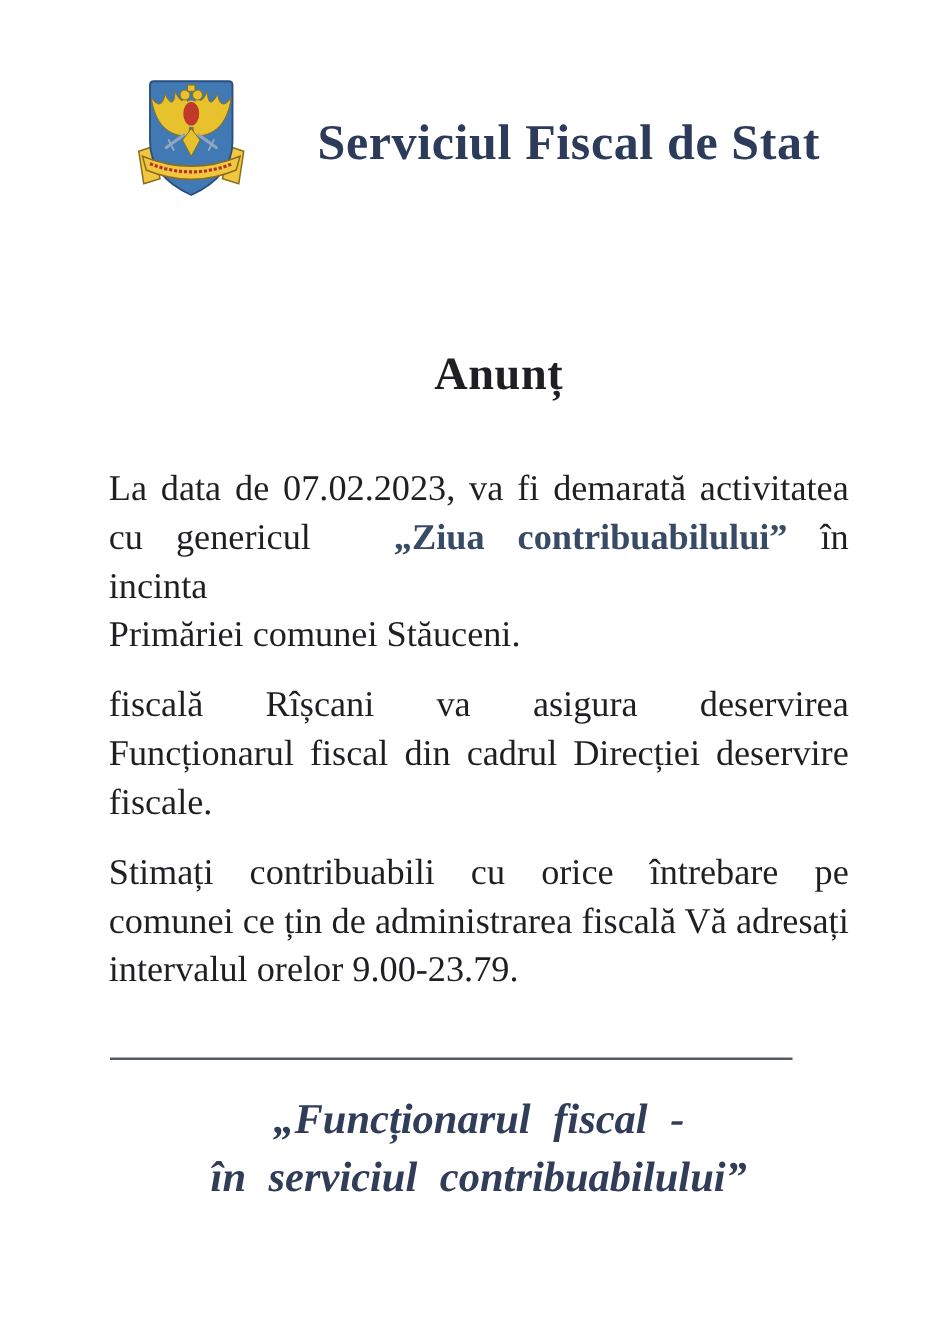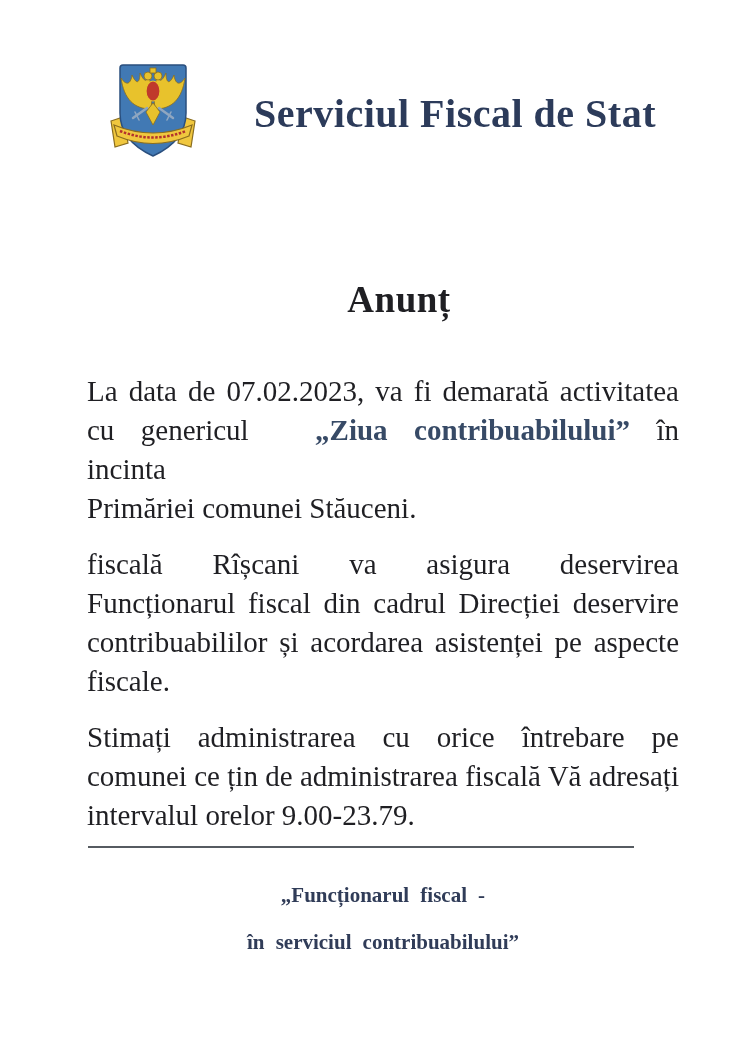--- a/index.html
+++ b/index.html
@@ -85,22 +85,23 @@
     height: 2px;
     background: var(--divider-gray, #565b61);
   }
   
   .slogan {
     position: absolute;
     top: 872px;
     left: 87px;
     width: 592px;
     text-align: center;
-    font-size: 21px;
+    font-size: 34px;
     font-weight: bold;
+    font-style: italic;
     color: var(--slogan-navy, #303c58);
     line-height: 47px;
     word-spacing: 0.28em;
   }
   .slogan .slogan-line { display: block; }
 </style>
 </head>
 <body>
 
 <div class="page">
@@ -140,25 +141,24 @@
 
   <div class="body-text">
       <div class="para">
         <div class="line"><span>La data de 07.02.2023, va fi demarată activitatea</span></div>
         <div class="line"><span>cu genericul </span><span class="accent-bold">„Ziua contribuabilului”</span><span> în incinta</span></div>
         <div class="line last"><span>Primăriei comunei Stăuceni.</span></div>
       </div>
       <div class="para">
         <div class="line"><span>fiscală Rîșcani va asigura deservirea</span></div>
         <div class="line"><span>Funcționarul fiscal din cadrul Direcției deservire</span></div>
-        <div class="line"><span>contribuabililor și acordarea asistenței pe aspecte</span></div>
         <div class="line last"><span>fiscale.</span></div>
       </div>
       <div class="para">
-        <div class="line"><span>Stimați administrarea cu orice întrebare pe</span></div>
+        <div class="line"><span>Stimați contribuabili cu orice întrebare pe</span></div>
         <div class="line"><span>comunei ce țin de administrarea fiscală Vă adresați</span></div>
         <div class="line last"><span>intervalul orelor 9.00-23.79.</span></div>
       </div>
     </div>
 
   <div class="divider"></div>
 
   <div class="slogan">
     <span class="slogan-line">„Funcționarul fiscal -</span>
     <span class="slogan-line">în serviciul contribuabilului”</span>

